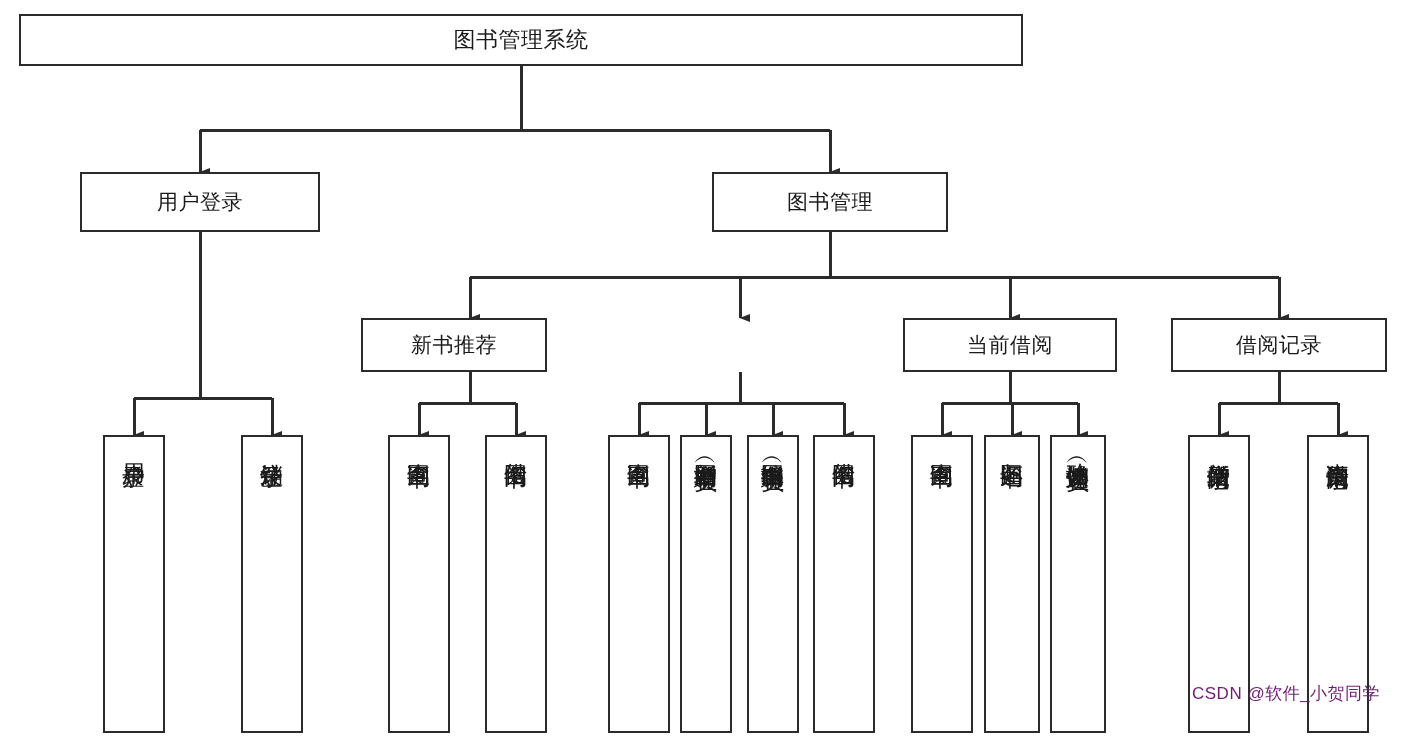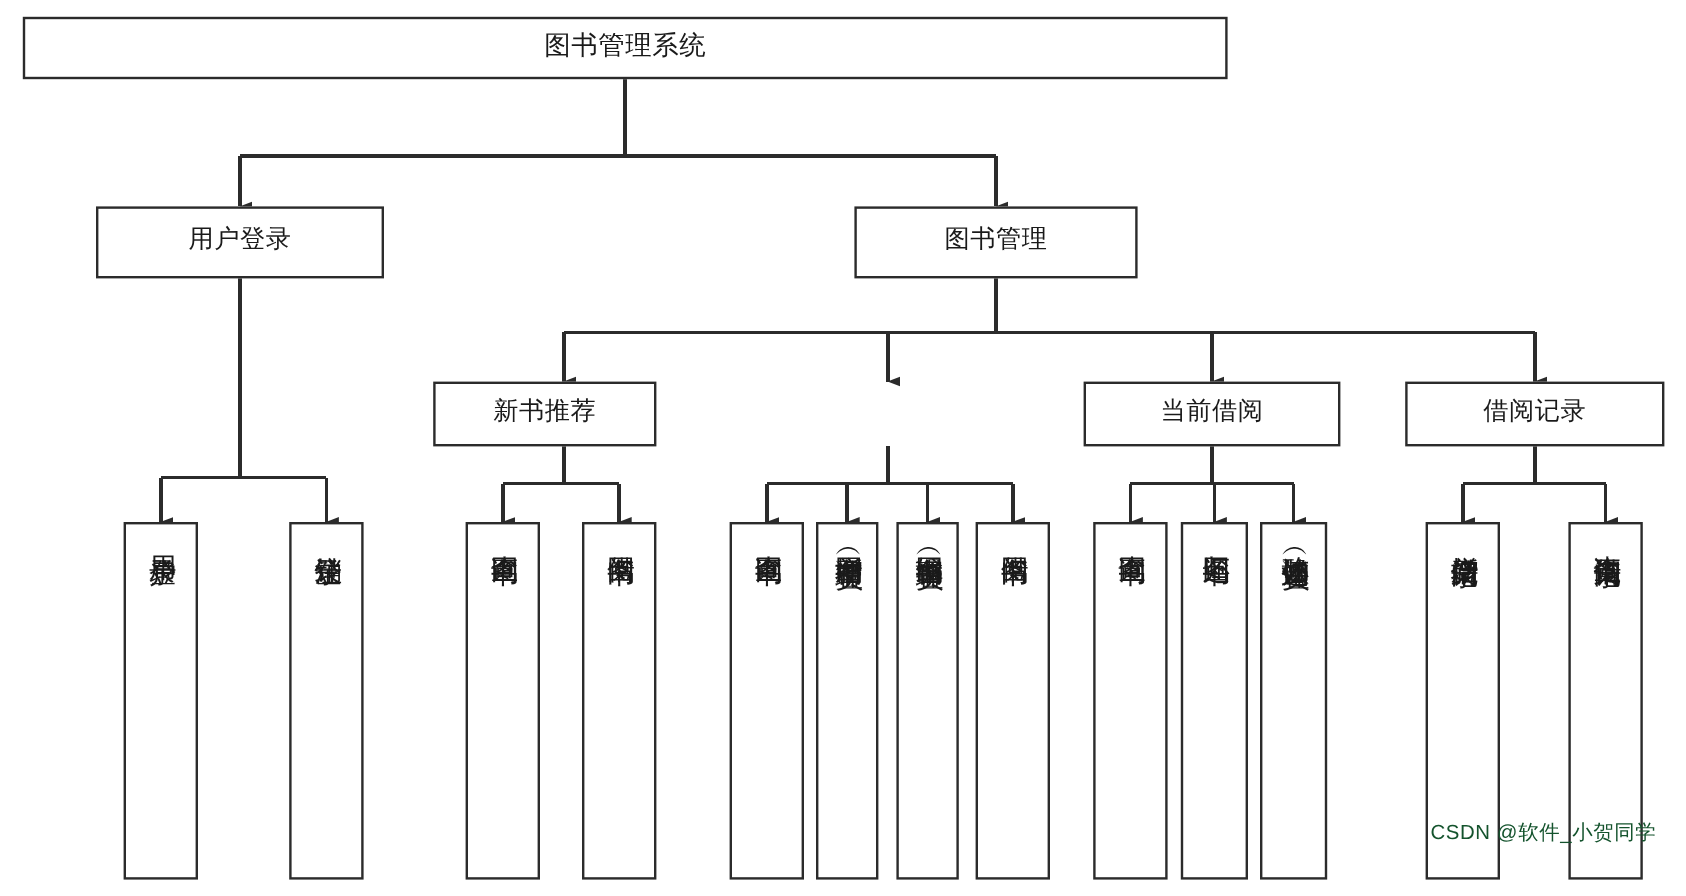--- a/index.html
+++ b/index.html
@@ -35,21 +35,20 @@
     align-items: center;
     justify-content: center;
     color: #1a1a1a;
     z-index: 2;
   }
   .node .label {
     display: block;
     text-align: left;
     line-height: 1.18;
     letter-spacing: 0.5px;
-    font-family: Liberation Mono, monospace;
   }
   
   .node.h .label {
     writing-mode: horizontal-tb;
     font-size: 21px;
   }
   .node.root .label { font-size: 22px; }
   
   .node.v {
     align-items: flex-start;
@@ -174,15 +173,15 @@
   <div class="node v" style="left: 1050px; top: 435px; width: 56px; height: 298px;">
     <span class="label">确认归还（管理员）</span>
   </div>
   <div class="node v" style="left: 1188px; top: 435px; width: 62px; height: 298px;">
     <span class="label">新增借阅记录</span>
   </div>
   <div class="node v" style="left: 1307px; top: 435px; width: 62px; height: 298px;">
     <span class="label">查询借阅记录</span>
   </div>
 
-  <div class="watermark" style="left: 1192px; top: 682px; color: #14532d;">CSDN @软件_小贺同学</div>
+  <div class="watermark" style="left: 1192px; top: 682px; color: #701a75;">CSDN @软件_小贺同学</div>
 
 </div>
 
 </body></html>

